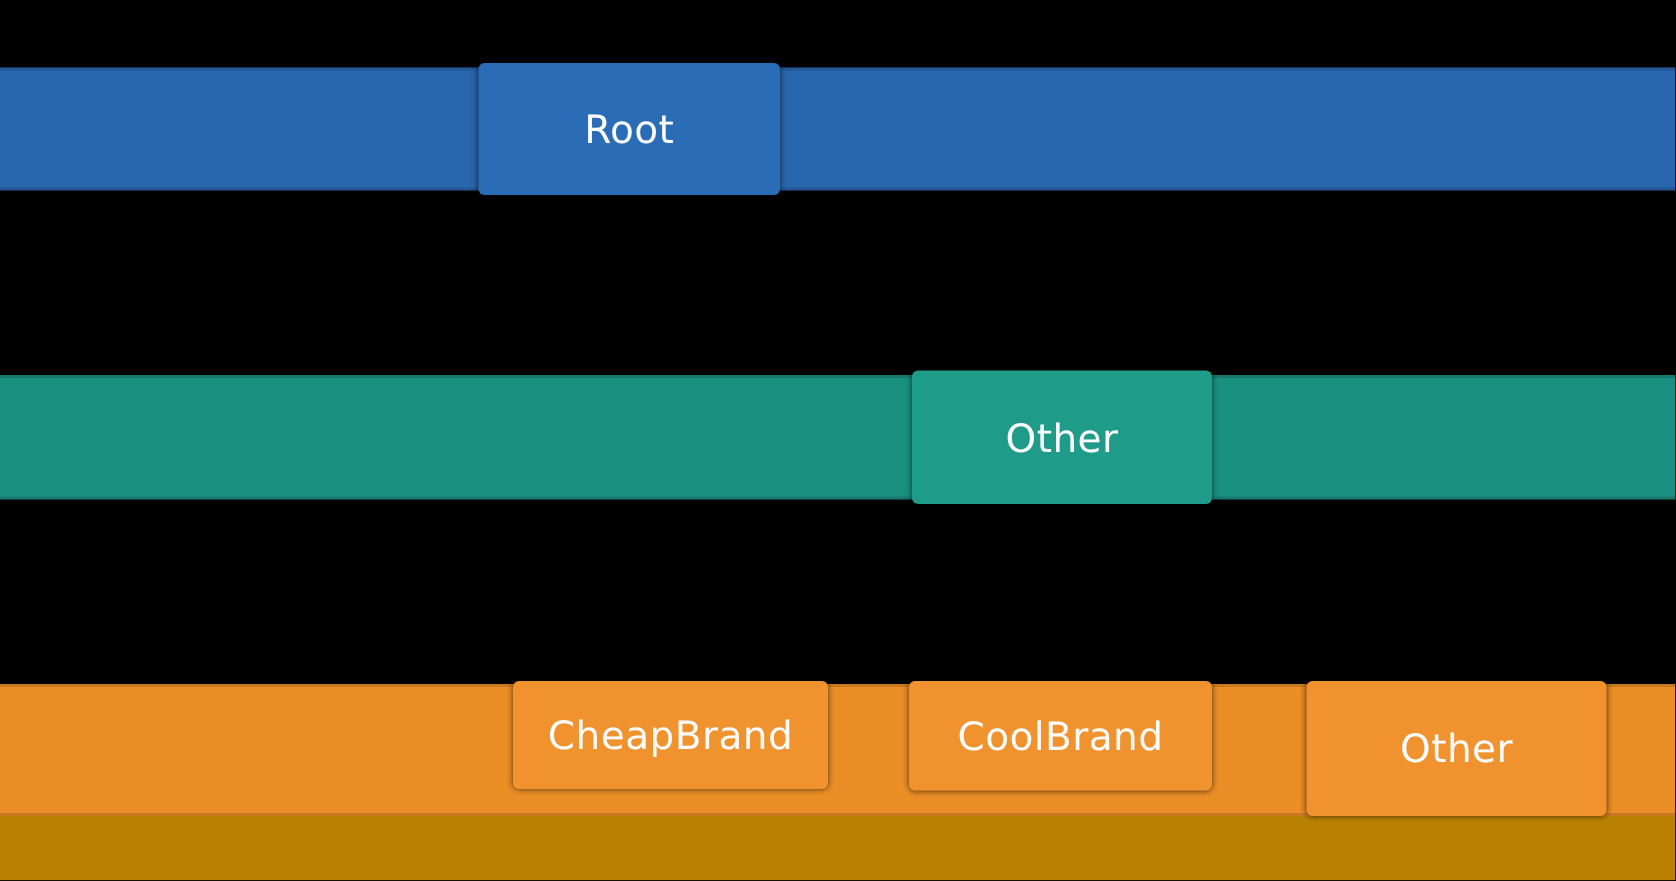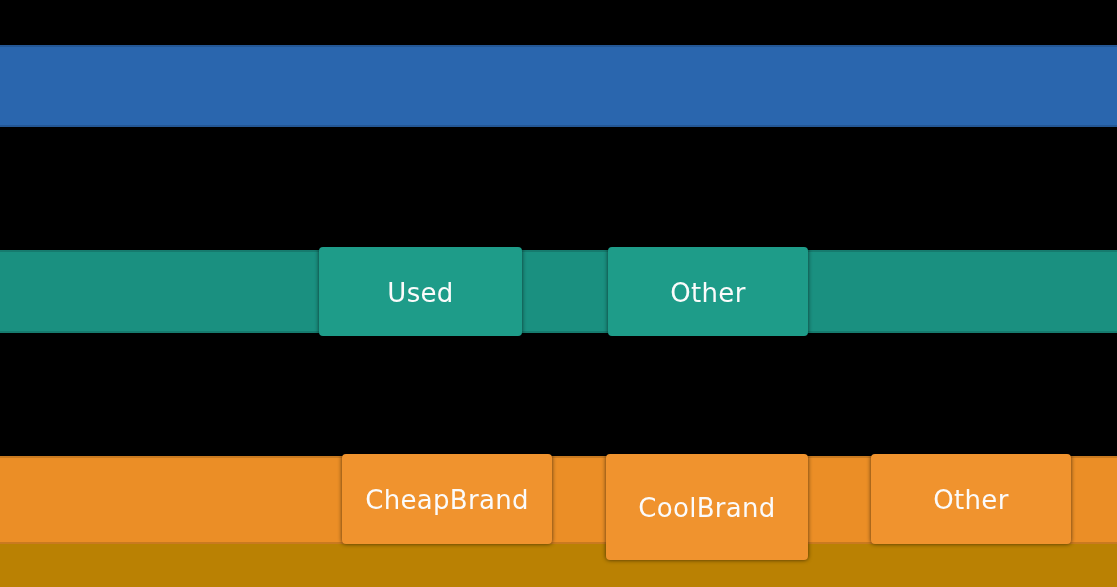--- a/index.html
+++ b/index.html
@@ -40,31 +40,31 @@
   .footer-bar{
     position:absolute;
     z-index:1;
   }
 </style>
 </head>
 <body>
 
 <div id="stage" style="width: 1117px; height: 587px; background: rgb(0, 0, 0);">
     <div class="base-bar" style="left: 0px; top: 45px; width: 1117px; height: 82px; background: rgb(42, 102, 174);"></div>
+    <div class="tile" style="left: 319px; top: 42px; width: 201px; height: 88px; background: rgb(43, 108, 183);">
+      <span class="tile-label">Root</span>
+    </div>
     <div class="base-bar" style="left: 0px; top: 250px; width: 1117px; height: 83px; background: rgb(26, 144, 128);"></div>
-    <div class="tile" style="left: 319px; top: 247px; width: 203px; height: 89px; background: rgb(30, 156, 137);">
-      <span class="tile-label">Used</span>
-    </div>
     <div class="tile" style="left: 608px; top: 247px; width: 200px; height: 89px; background: rgb(30, 156, 137);">
       <span class="tile-label">Other</span>
     </div>
     <div class="base-bar" style="left: 0px; top: 456px; width: 1117px; height: 88px; background: rgb(235, 142, 38);"></div>
-    <div class="tile" style="left: 342px; top: 454px; width: 210px; height: 90px; background: rgb(240, 147, 46);">
+    <div class="tile" style="left: 342px; top: 454px; width: 210px; height: 72px; background: rgb(240, 147, 46);">
       <span class="tile-label">CheapBrand</span>
     </div>
-    <div class="tile" style="left: 606px; top: 454px; width: 202px; height: 106px; background: rgb(240, 147, 46); align-items: center;">
+    <div class="tile" style="left: 606px; top: 454px; width: 202px; height: 73px; background: rgb(240, 147, 46); align-items: center;">
       <span class="tile-label">CoolBrand</span>
     </div>
     <div class="tile" style="left: 871px; top: 454px; width: 200px; height: 90px; background: rgb(240, 147, 46);">
       <span class="tile-label">Other</span>
     </div>
     <div class="footer-bar" style="left: 0px; top: 544px; width: 1117px; height: 43px; background: rgb(186, 129, 3);"></div>
   </div>
 
 </body></html>

